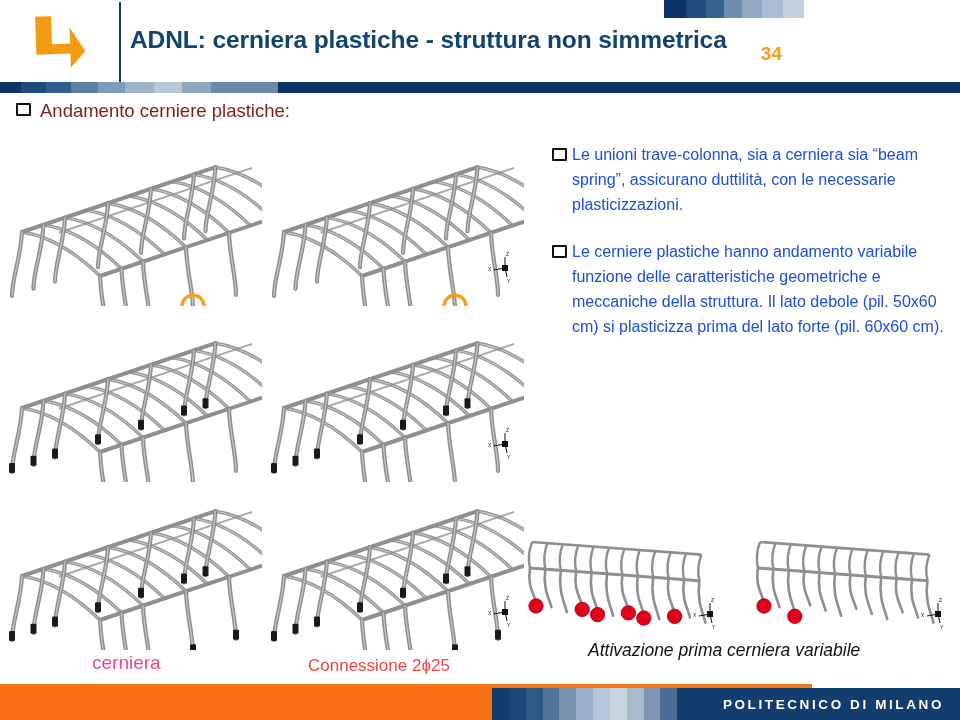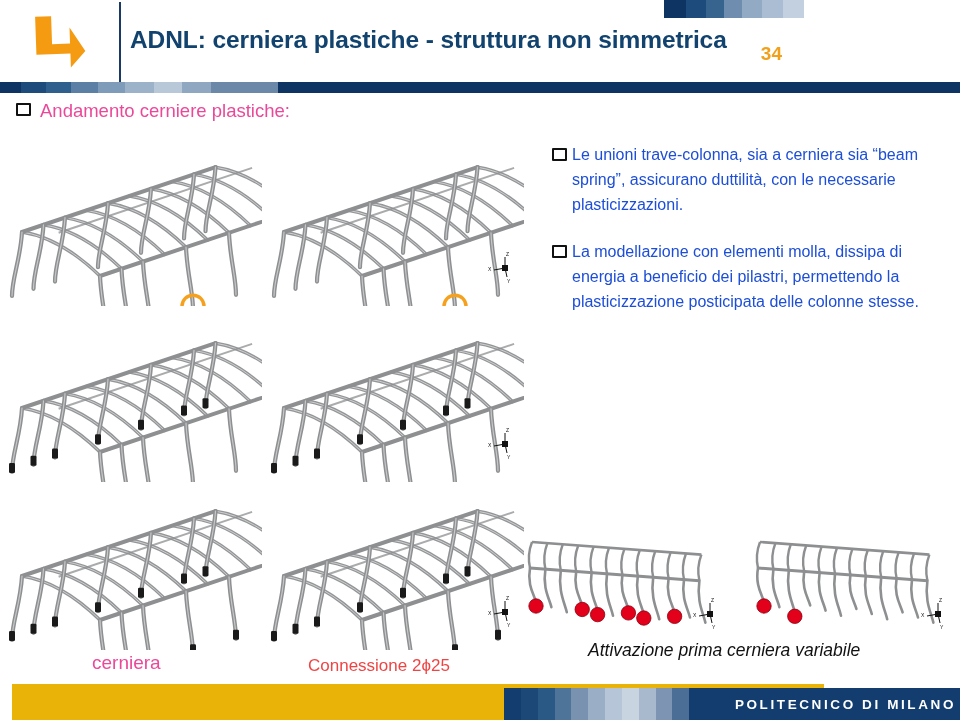--- a/index.html
+++ b/index.html
@@ -72,21 +72,21 @@
     width: 960px; height: 11px;
     display: flex;
   }
   #header-band i { display:block; height:100%; }
 
   
   #lead-bullet {
     position: absolute;
     left: 16px; top: 100px;
     font-size: 18.5px;
-    color: #ec4899;
+    color: #7f1d1d;
     display: flex;
     align-items: baseline;
     gap: 9px;
   }
   .sqbullet {
     display: inline-block;
     width: 11px; height: 9px;
     border: 2px solid #111;
     border-radius: 1px;
     position: relative;
@@ -148,23 +148,23 @@
     position: absolute;
     left: 588px; top: 640px;
     font-size: 17.5px;
     font-style: italic;
     color: #111;
   }
 
   
   #footer {
     position: absolute;
-    left: 12px; bottom: 0;
+    left: 0; bottom: 0;
     width: 812px; height: 36px;
-    background: #eab308;
+    background: #f97316;
   }
   #footer-bar {
     position: absolute;
     left: 492px; top: 4px;
     width: 468px; height: 32px;
     display: flex;
     align-items: stretch;
   }
   #footer-bar i { display:block; height:100%; }
   #footer-solid {
@@ -649,21 +649,21 @@
         </g>
       </svg>
     </div>
   </div>
 
 <div id="cap-cerniera">cerniera</div>
 <div id="cap-connessione">Connessione 2ϕ25</div>
 
 <div id="right-col">
     <div class="para"><span class="sqbullet"></span><span>Le unioni trave-colonna, sia a cerniera sia “beam spring”, assicurano duttilità, con le necessarie plasticizzazioni.</span></div>
-    <div class="para"><span class="sqbullet"></span><span>La modellazione con elementi molla, dissipa di energia a beneficio dei pilastri, permettendo la plasticizzazione posticipata delle colonne stesse.</span></div>
+    <div class="para"><span class="sqbullet"></span><span>Le cerniere plastiche hanno andamento variabile funzione delle caratteristiche geometriche e meccaniche della struttura. Il lato debole (pil. 50x60 cm) si plasticizza prima del lato forte (pil. 60x60 cm).</span></div>
   </div>
 
 <div id="sideviews">
     <div class="sideview" style="left: 0px; top: 0px;"><svg width="212" height="112" viewBox="0 0 212 112">
         <line x1="12" y1="18" x2="181.4" y2="30.65" stroke="#8d8f91" stroke-width="2.6"></line>
         <line x1="10" y1="44" x2="179.4" y2="56.65" stroke="#8d8f91" stroke-width="3"></line>
         <path d="M 12 18 Q 7 31 10 44" fill="none" stroke="#8d8f91" stroke-width="2.4"></path>
         <path d="M 27.4 19.15 Q 22.4 32.15 25.4 45.15" fill="none" stroke="#8d8f91" stroke-width="2.4"></path>
         <path d="M 42.8 20.3 Q 37.8 33.3 40.8 46.3" fill="none" stroke="#8d8f91" stroke-width="2.4"></path>
         <path d="M 58.2 21.45 Q 53.2 34.45 56.2 47.45" fill="none" stroke="#8d8f91" stroke-width="2.4"></path>

